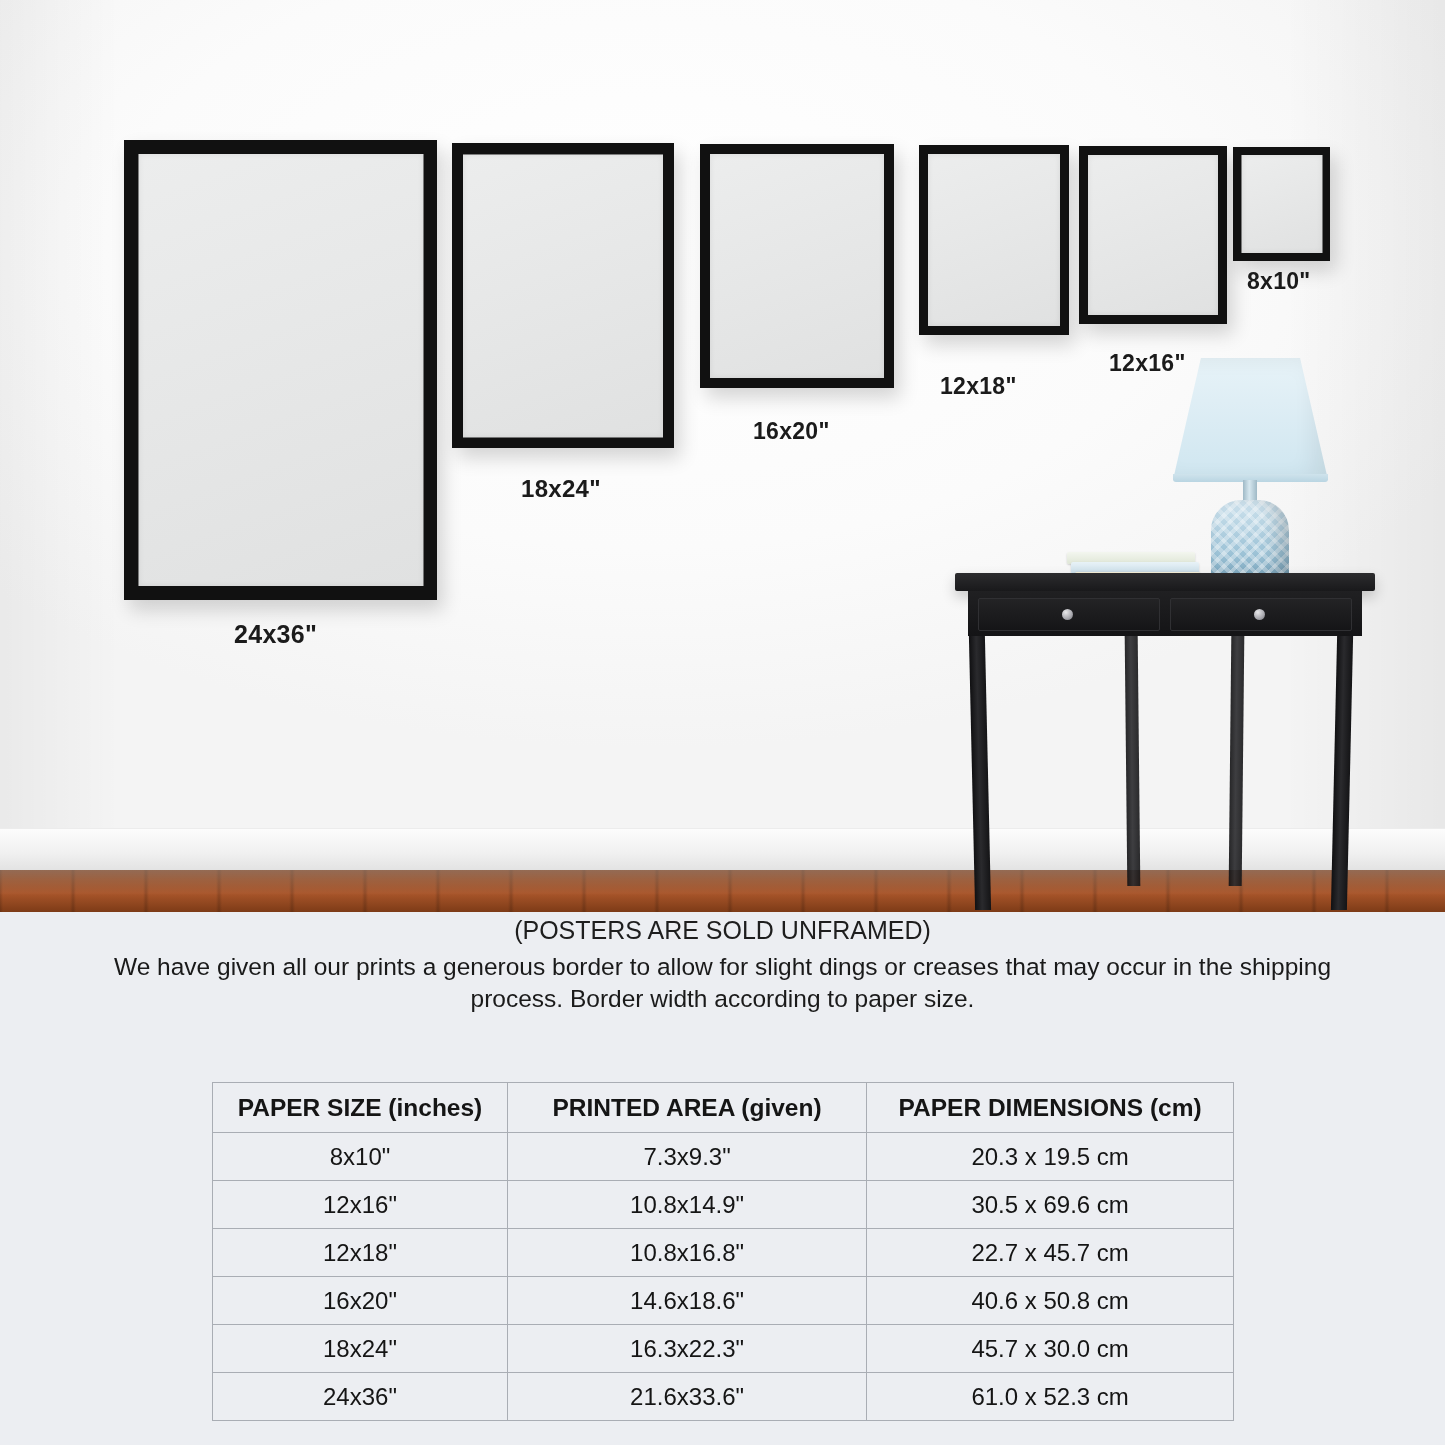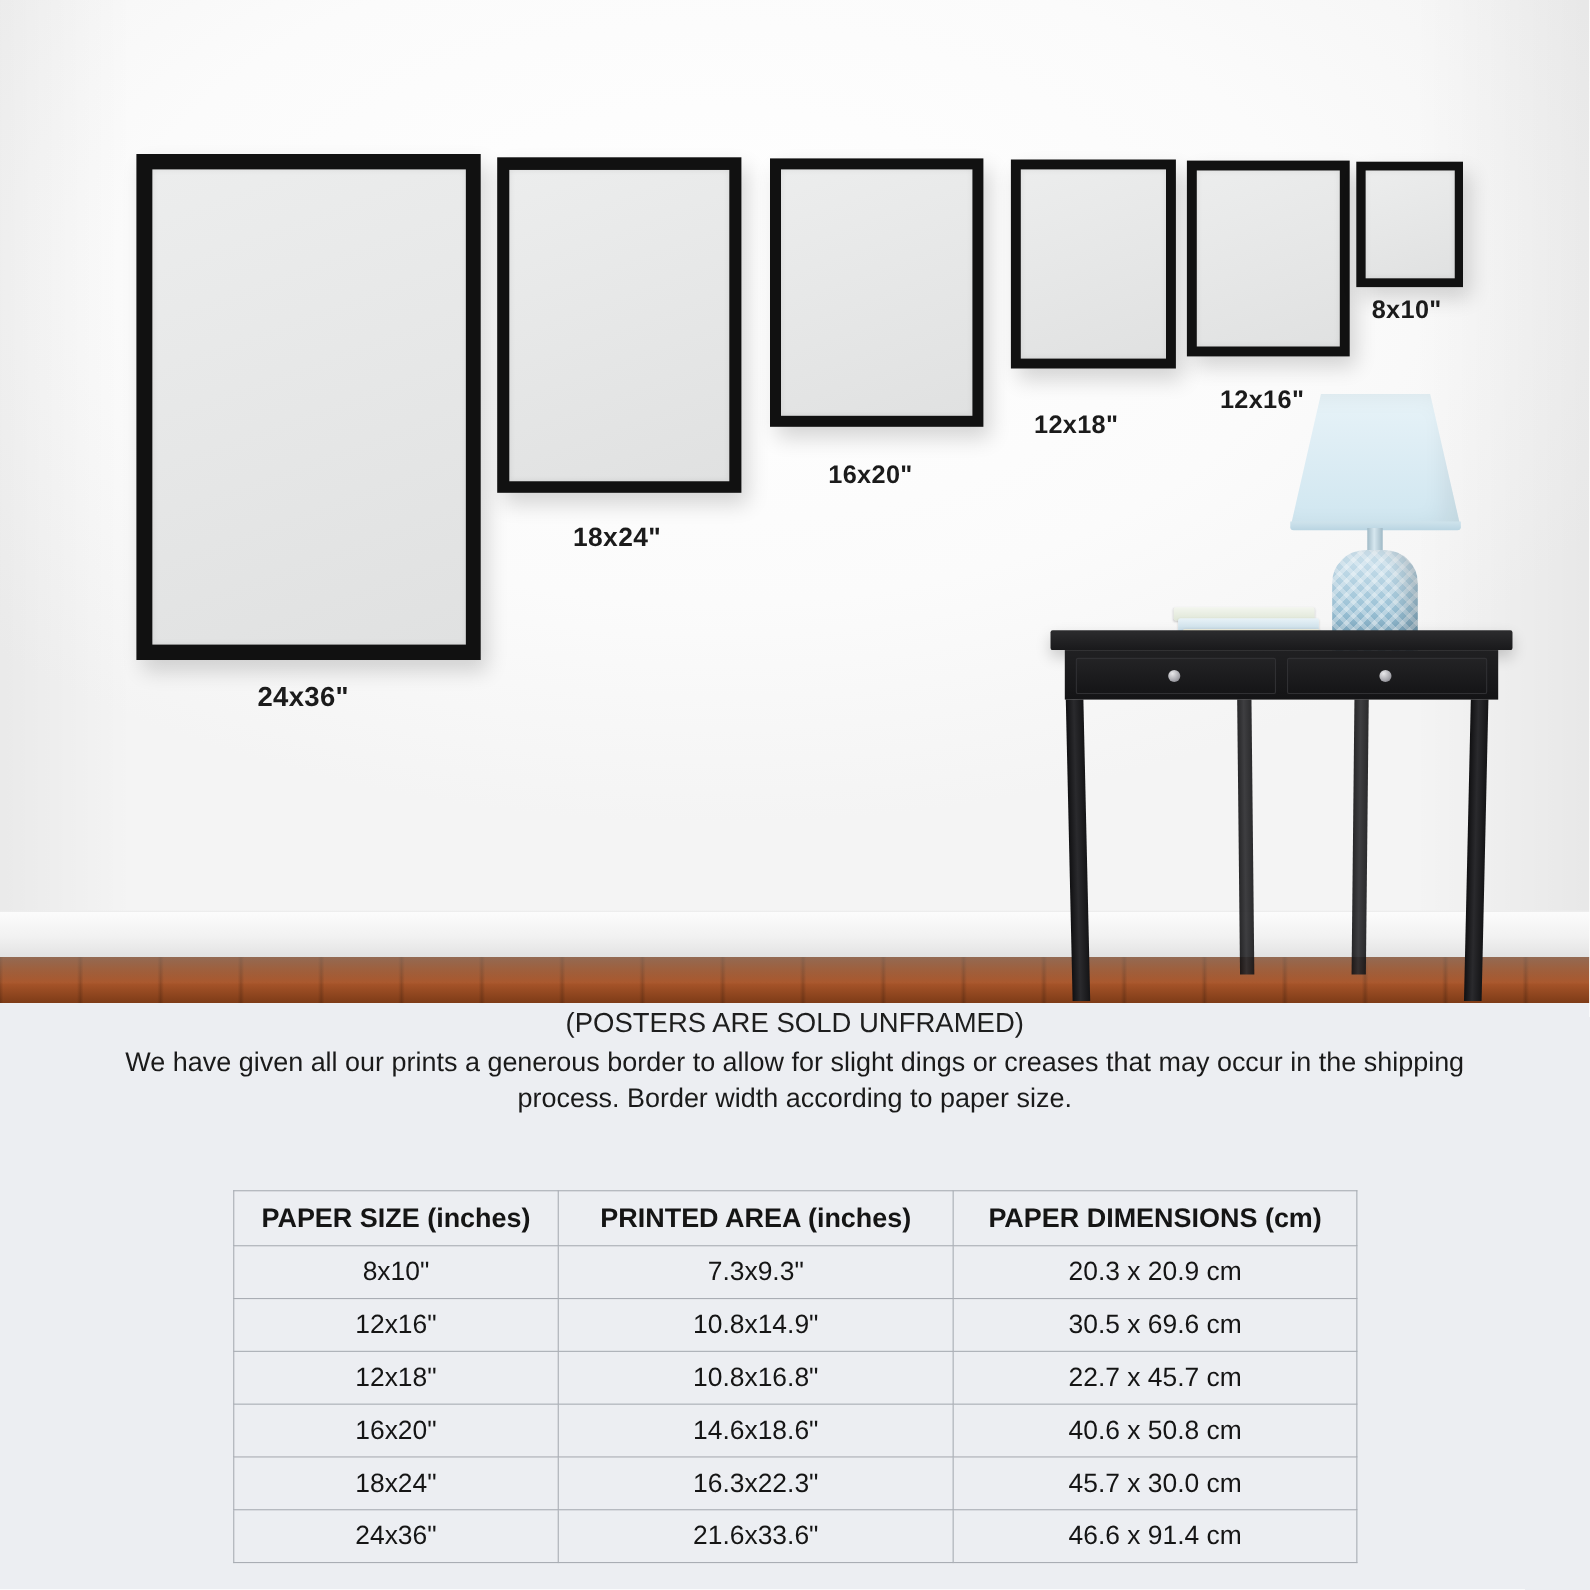--- a/index.html
+++ b/index.html
@@ -283,29 +283,29 @@
 </div>
 
 <div class="panel">
   <div class="panel-sub">(POSTERS ARE SOLD UNFRAMED)</div>
   <div class="panel-desc">We have given all our prints a generous border to allow for slight dings or creases that may occur in the shipping process. Border width according to paper size.</div>
 
   <table class="size-table">
     <thead>
       <tr>
         <th class="col1">PAPER SIZE (inches)</th>
-        <th class="col2">PRINTED AREA (inches)</th>
+        <th class="col2">PRINTED AREA (given)</th>
         <th class="col3">PAPER DIMENSIONS (cm)</th>
       </tr>
     </thead>
     <tbody id="table-body">
         <tr>
           <td>8x10"</td>
           <td>7.3x9.3"</td>
-          <td>20.3 x 20.9 cm</td>
+          <td>20.3 x 19.5 cm</td>
         </tr>
         <tr>
           <td>12x16"</td>
           <td>10.8x14.9"</td>
           <td>30.5 x 69.6 cm</td>
         </tr>
         <tr>
           <td>12x18"</td>
           <td>10.8x16.8"</td>
           <td>22.7 x 45.7 cm</td>
@@ -316,17 +316,17 @@
           <td>40.6 x 50.8 cm</td>
         </tr>
         <tr>
           <td>18x24"</td>
           <td>16.3x22.3"</td>
           <td>45.7 x 30.0 cm</td>
         </tr>
         <tr>
           <td>24x36"</td>
           <td>21.6x33.6"</td>
-          <td>46.6 x 91.4 cm</td>
+          <td>61.0 x 52.3 cm</td>
         </tr>
       </tbody>
   </table>
 </div>
 
 </body></html>

